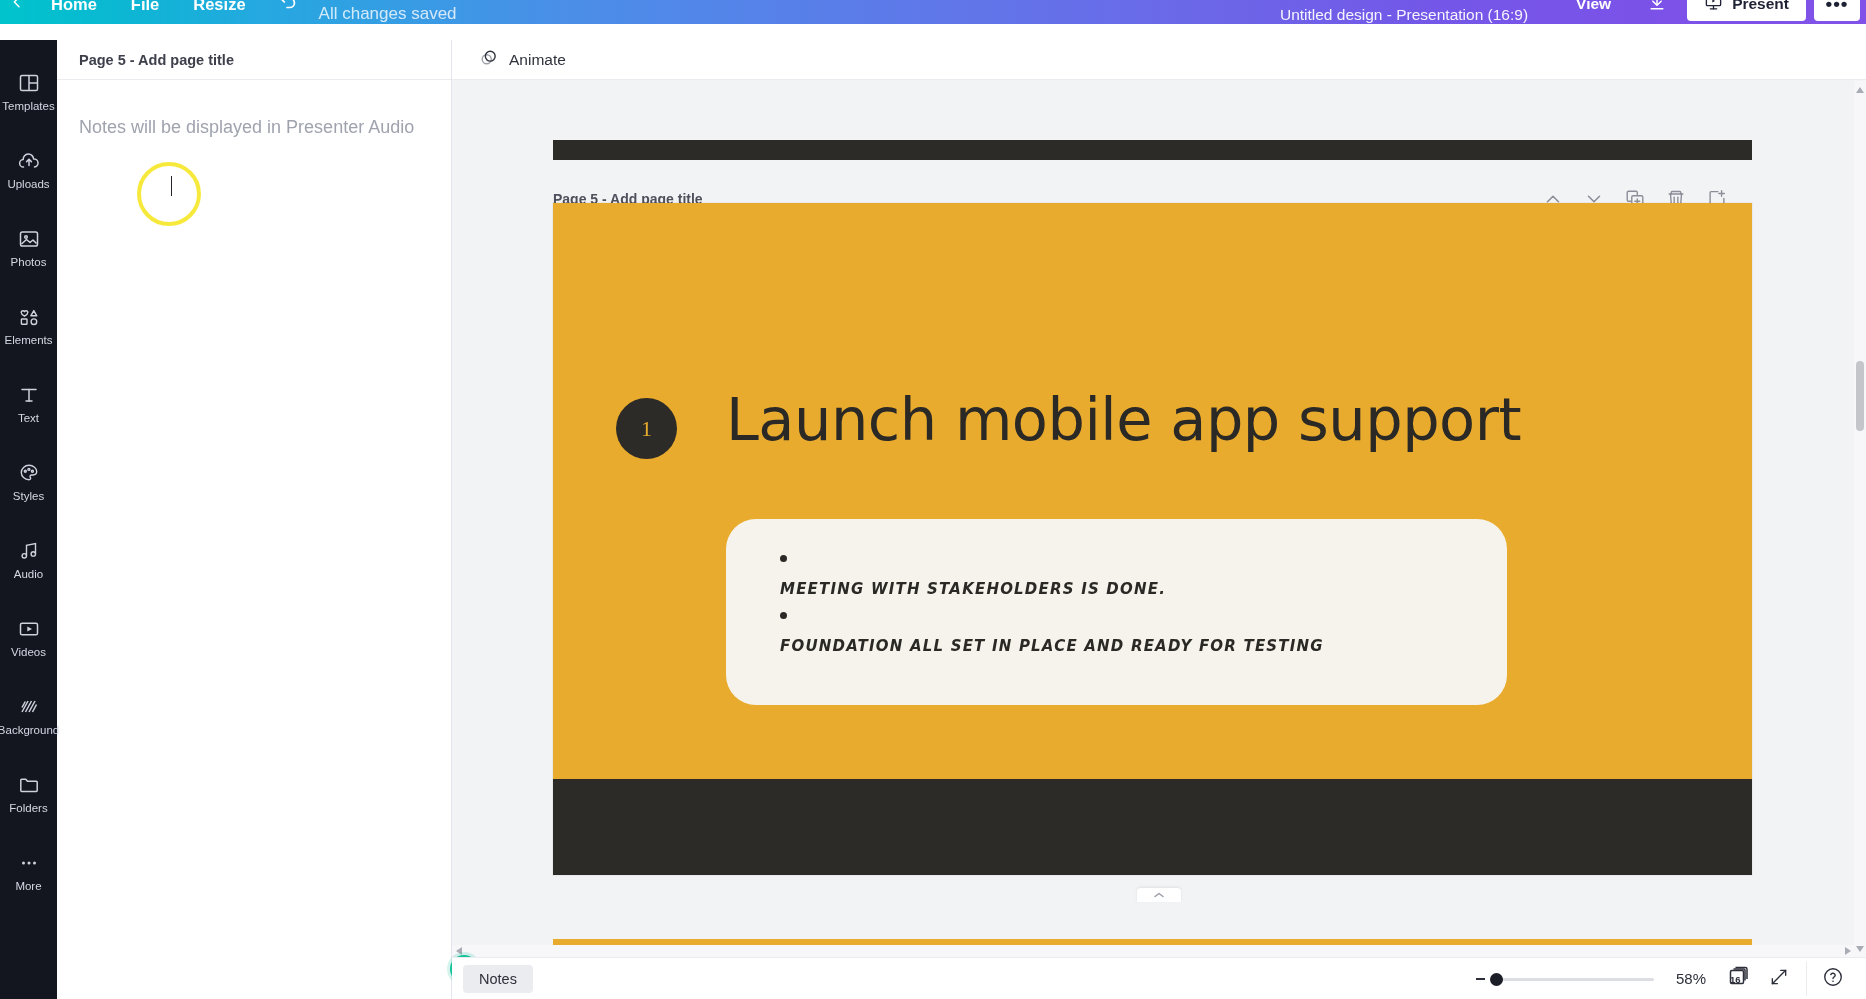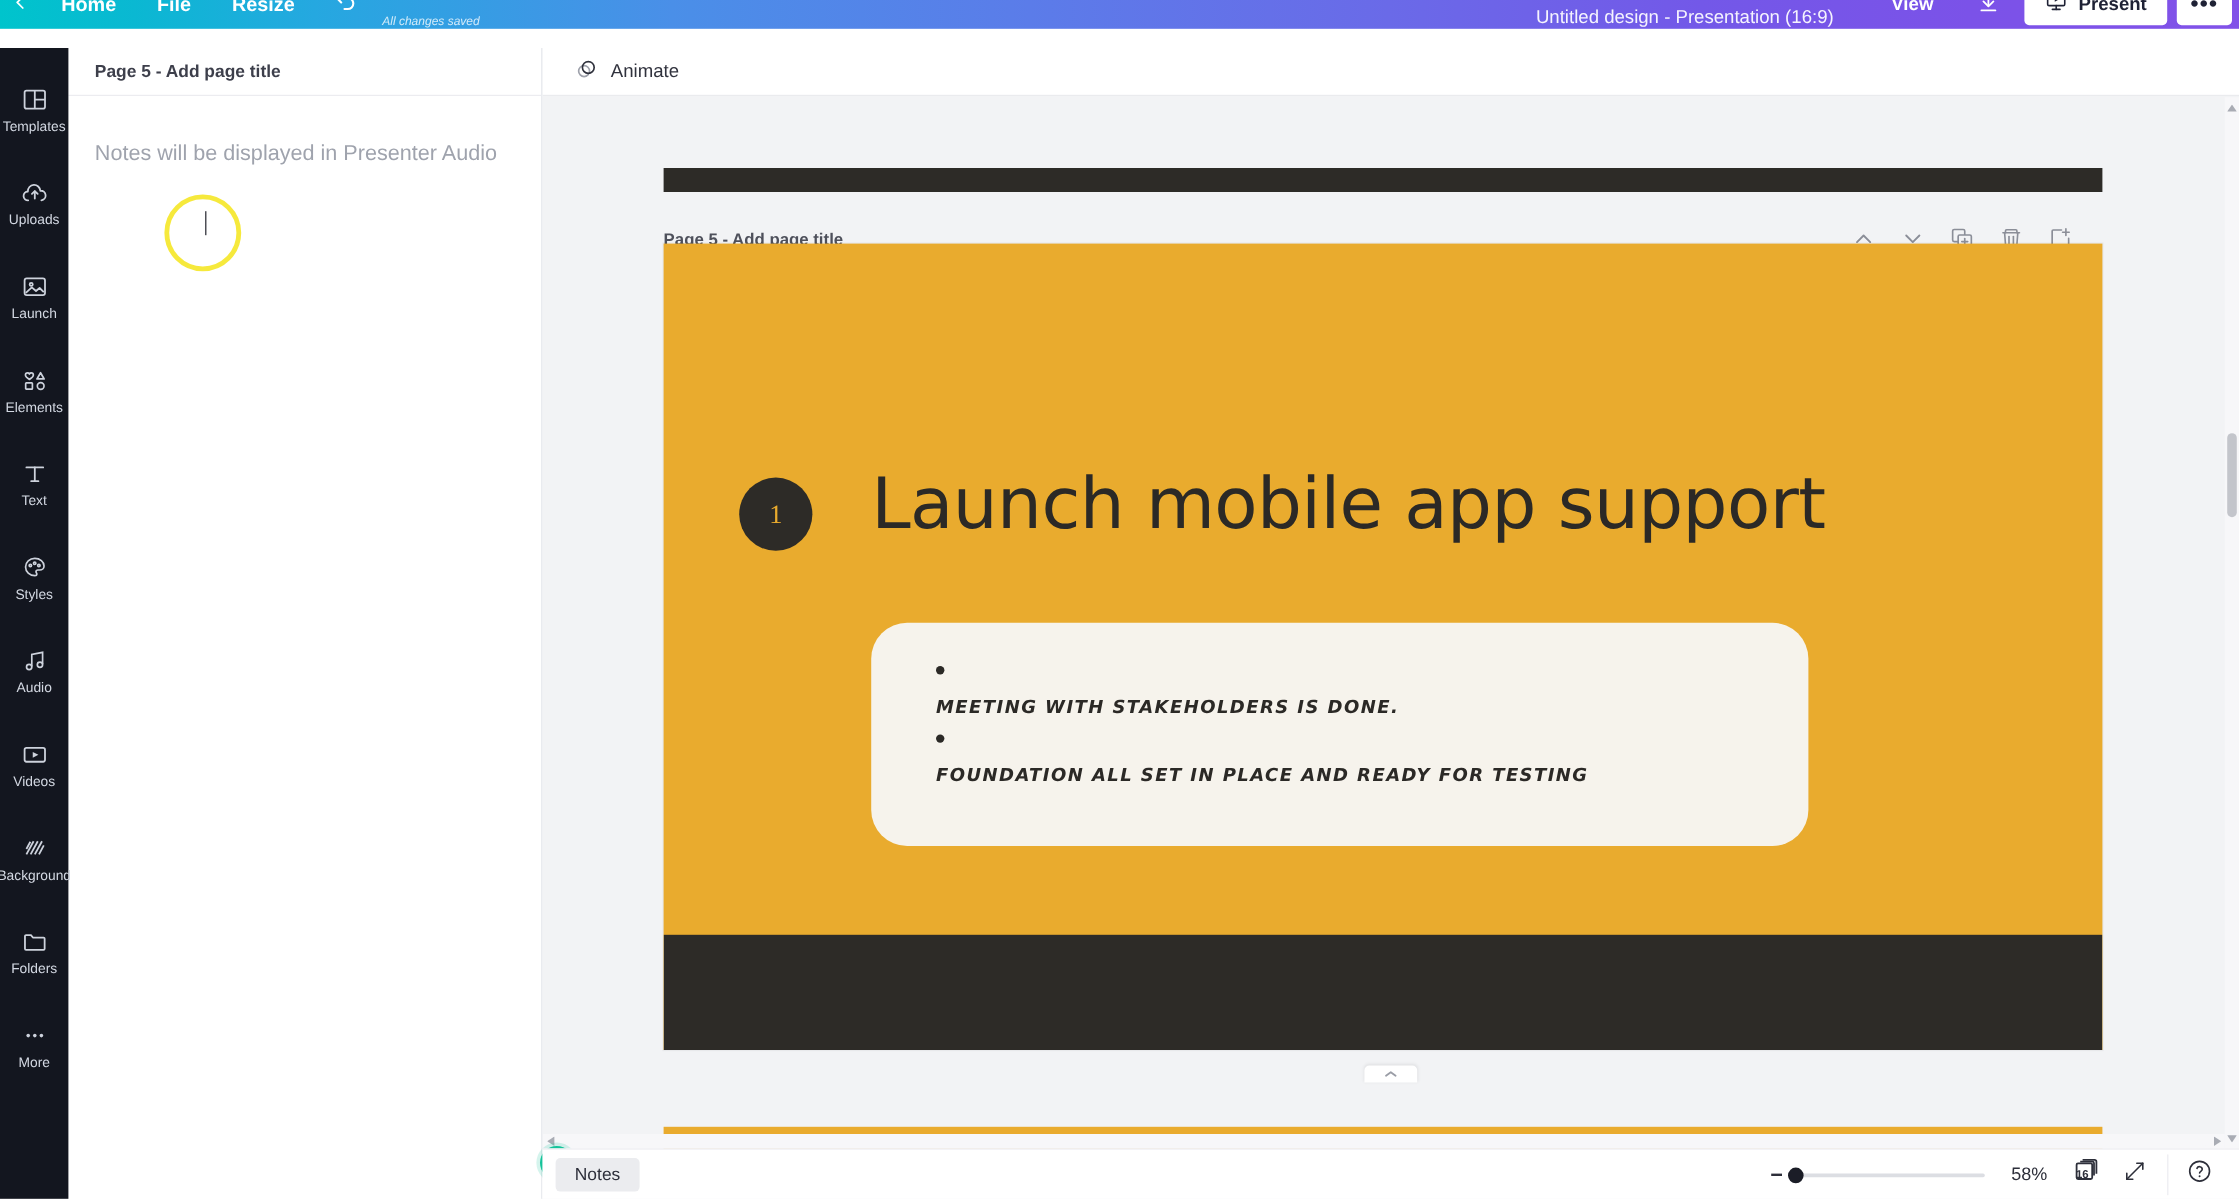--- a/index.html
+++ b/index.html
@@ -26,21 +26,21 @@
     cursor: pointer;
   }
   .tb-item {
     height: 40px; display: flex; align-items: center;
     padding: 0 17px;
     font-size: 16.5px; font-weight: bold; color: #fff;
     cursor: pointer; white-space: nowrap;
   }
   .tb-undo { padding: 0 14px; display:flex; align-items:center; height:40px; cursor:pointer;}
   .tb-saved {
-    font-size: 10px; font-style: italic; color: rgba(255,255,255,.78);
+    font-size: 17px; color: rgba(255,255,255,.78);
     margin-left: 6px; white-space: nowrap;
   }
   .tb-spacer { flex: 1 1 auto; }
   .tb-title {
     font-size: 15.5px; color: rgba(255,255,255,.93); white-space: nowrap;
     padding-right: 26px;
   }
   .tb-share {
     height: 40px; display: flex; align-items: center; padding: 0 22px;
     font-size: 15.5px; font-weight: bold; color: #fff; cursor: pointer;
@@ -341,21 +341,21 @@
   </div>
 
   <div class="rail-item">
     <span class="rail-ico">
       <svg width="24" height="24" viewBox="0 0 24 24" fill="none" stroke="#cdd2dc" stroke-width="1.5" stroke-linejoin="round">
           <rect x="3.5" y="5" width="17" height="14" rx="1.8"></rect>
           <circle cx="9" cy="10" r="1.3"></circle>
           <polyline points="4.5 17 9.5 12.5 13 15.5 16 13 19.5 16.5"></polyline>
         </svg>
     </span>
-    <span class="rail-label">Launch</span>
+    <span class="rail-label">Photos</span>
   </div>
 
   <div class="rail-item">
     <span class="rail-ico">
       <svg width="24" height="24" viewBox="0 0 24 24" fill="none" stroke="#cdd2dc" stroke-width="1.4" stroke-linejoin="round">
           <path d="M4.2 7.6c0-1 .8-1.8 1.8-1.8.7 0 1.2.4 1.5.9.3-.5.8-.9 1.5-.9 1 0 1.8.8 1.8 1.8 0 1.7-3.3 3.6-3.3 3.6S4.2 9.3 4.2 7.6z"></path>
           <polygon points="16.8 5.6 19.8 10.8 13.8 10.8"></polygon>
           <rect x="4.4" y="14" width="5.6" height="5.3" rx=".6"></rect>
           <circle cx="16.9" cy="16.7" r="2.8"></circle>
         </svg>

